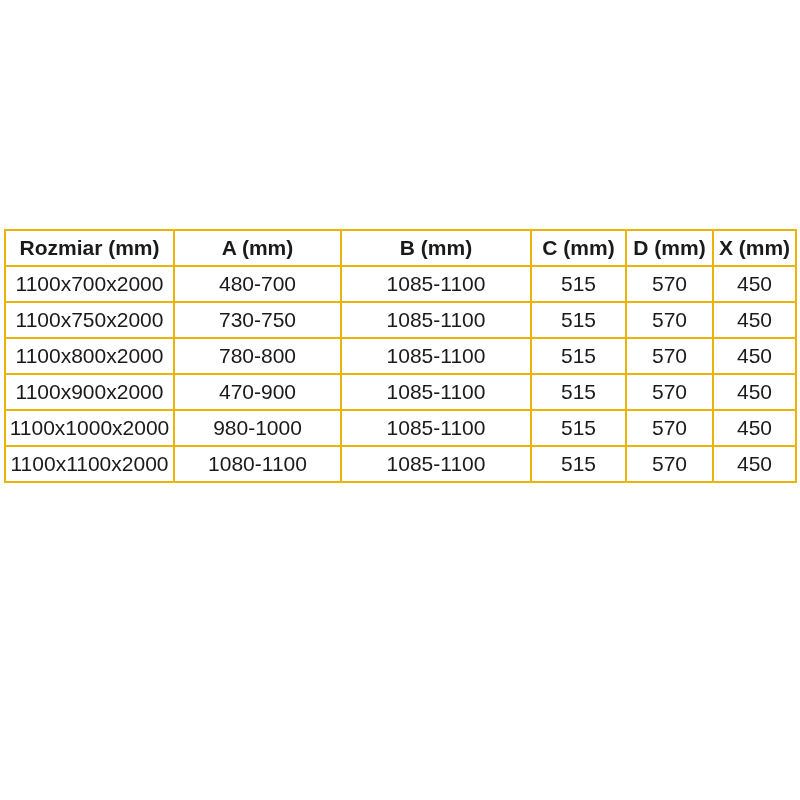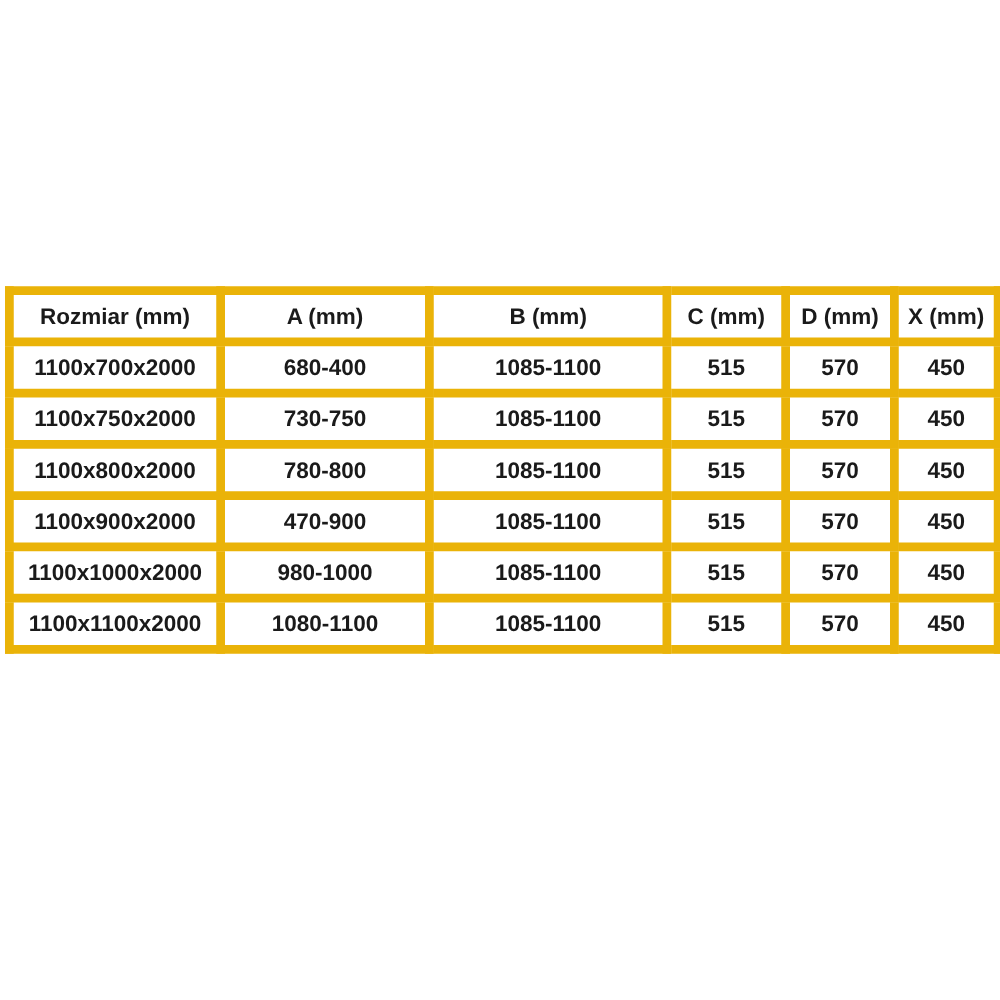--- a/index.html
+++ b/index.html
@@ -21,35 +21,35 @@
     position: absolute;
     left: 4px;
     top: 229px;
     width: 791px;
     border-collapse: collapse;
     table-layout: fixed;
     background: #ffffff;
   }
   table.spec-table th,
   table.spec-table td {
-    border: 7px solid #eab308;
+    border: 2px solid #eab308;
     height: 34px;
     text-align: center;
     vertical-align: middle;
     color: #1a1a1a;
-    font-size: 18px;
+    font-size: 21px;
     padding: 0 2px;
     white-space: nowrap;
     overflow: hidden;
   }
   table.spec-table th {
     font-weight: bold;
   }
   table.spec-table td {
-    font-weight: bold;
+    font-weight: normal;
   }
 </style>
 </head>
 <body>
 
 <div class="page">
   <table class="spec-table">
     <colgroup>
       <col style="width:169px">
       <col style="width:167px">
@@ -64,21 +64,21 @@
         <th>A (mm)</th>
         <th>B (mm)</th>
         <th>C (mm)</th>
         <th>D (mm)</th>
         <th>X (mm)</th>
       </tr>
     </thead>
     <tbody>
       <tr>
         <td>1100x700x2000</td>
-        <td>680-400</td>
+        <td>480-700</td>
         <td>1085-1100</td>
         <td>515</td>
         <td>570</td>
         <td>450</td>
       </tr>
       <tr>
         <td>1100x750x2000</td>
         <td>730-750</td>
         <td>1085-1100</td>
         <td>515</td>

